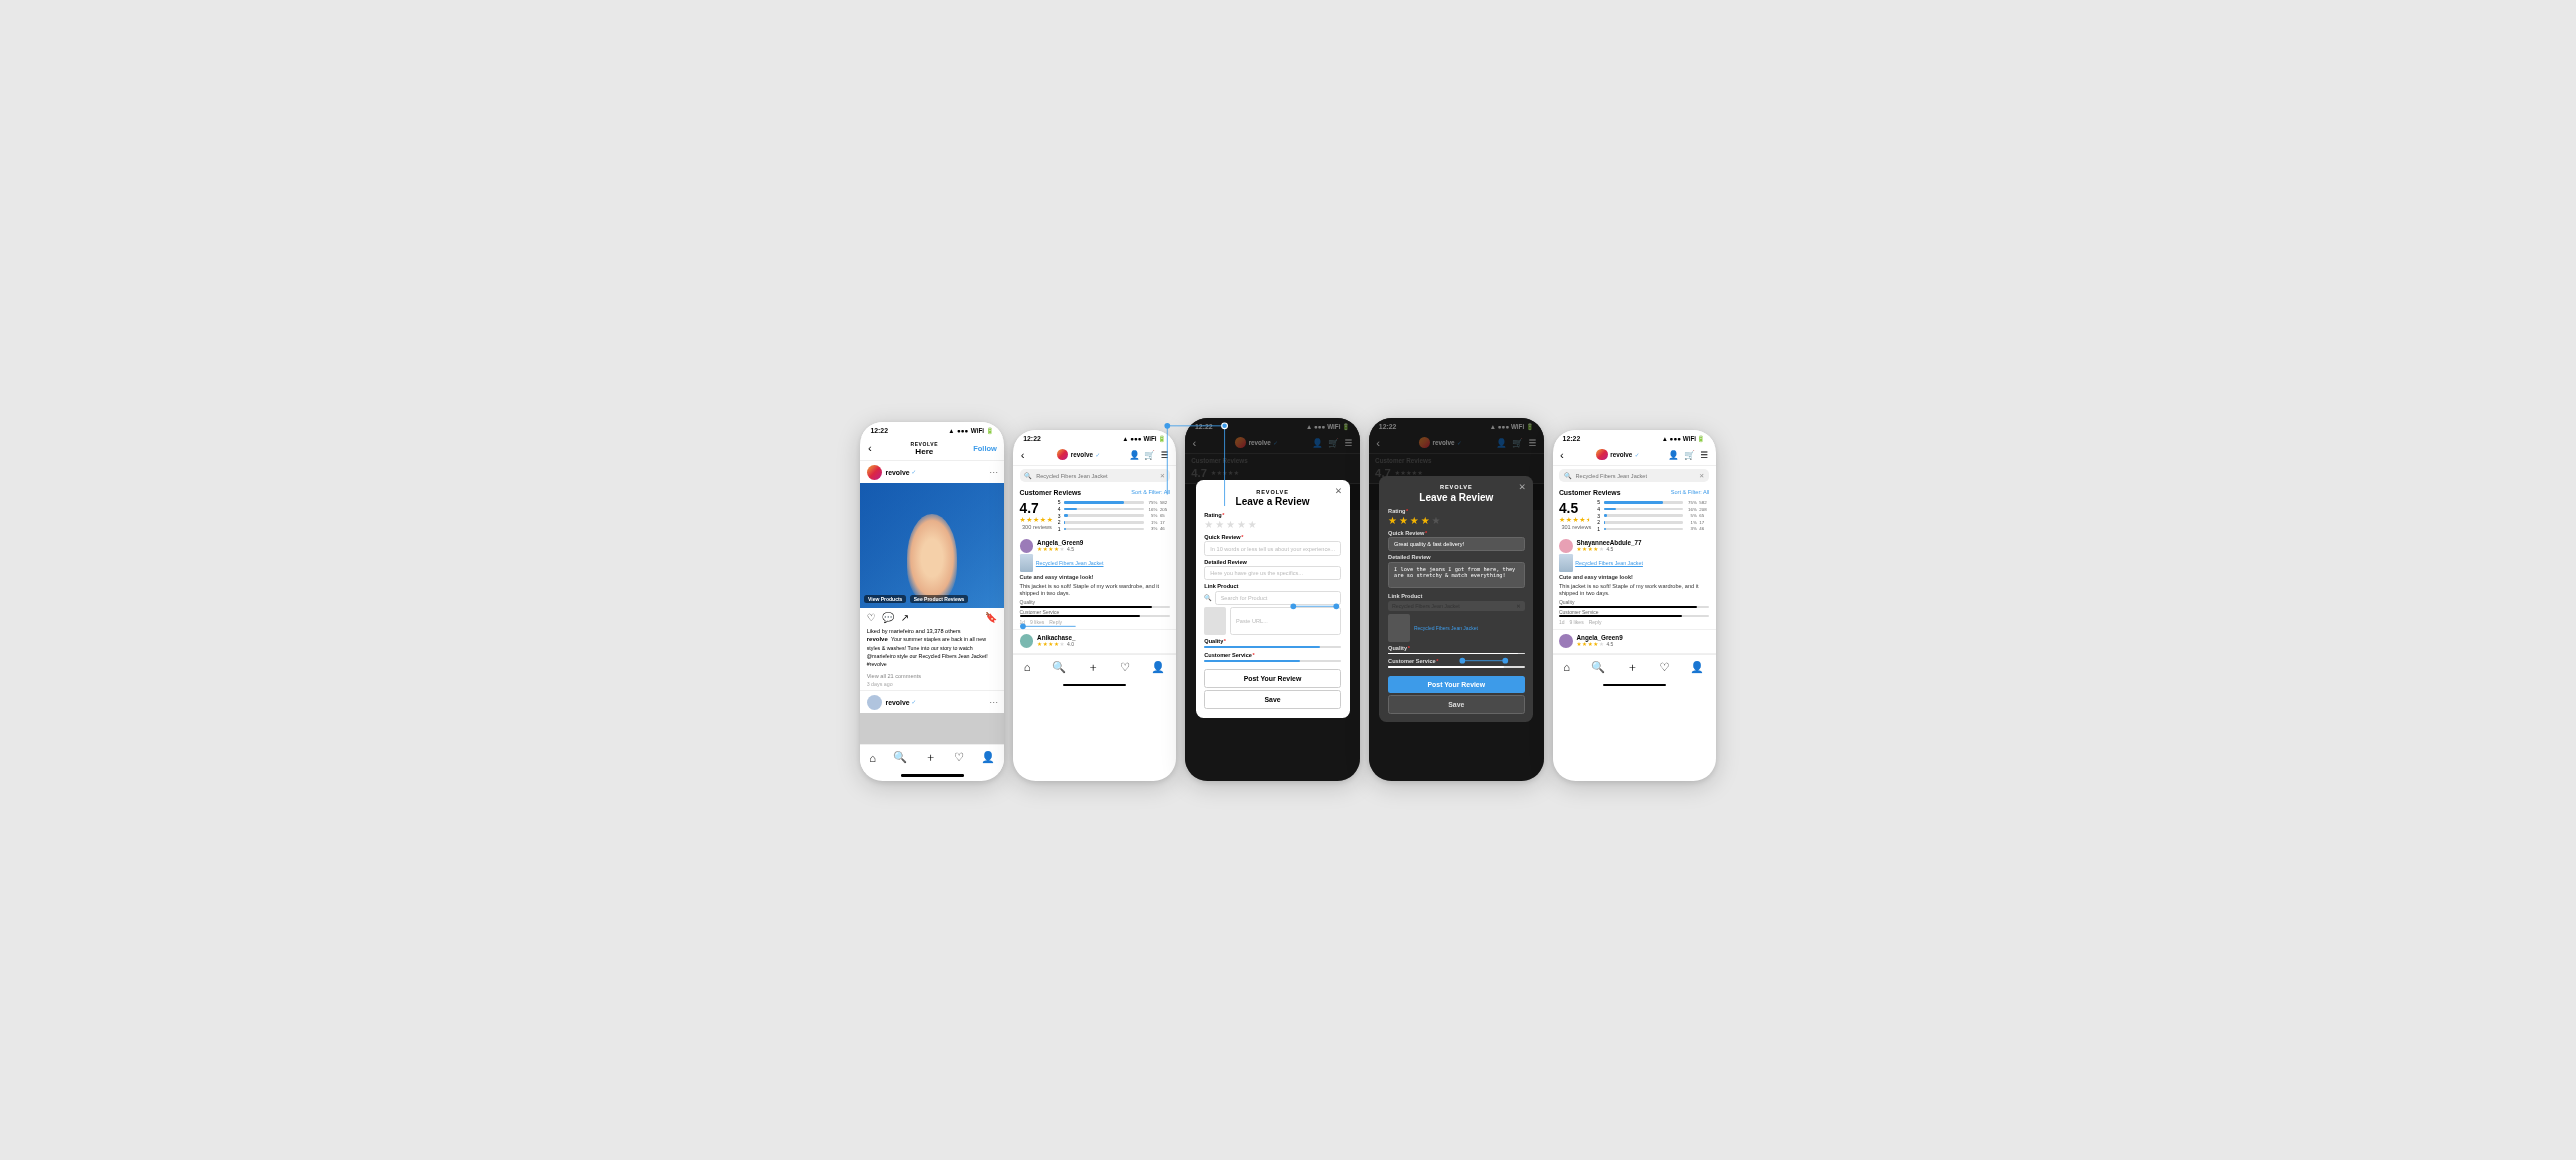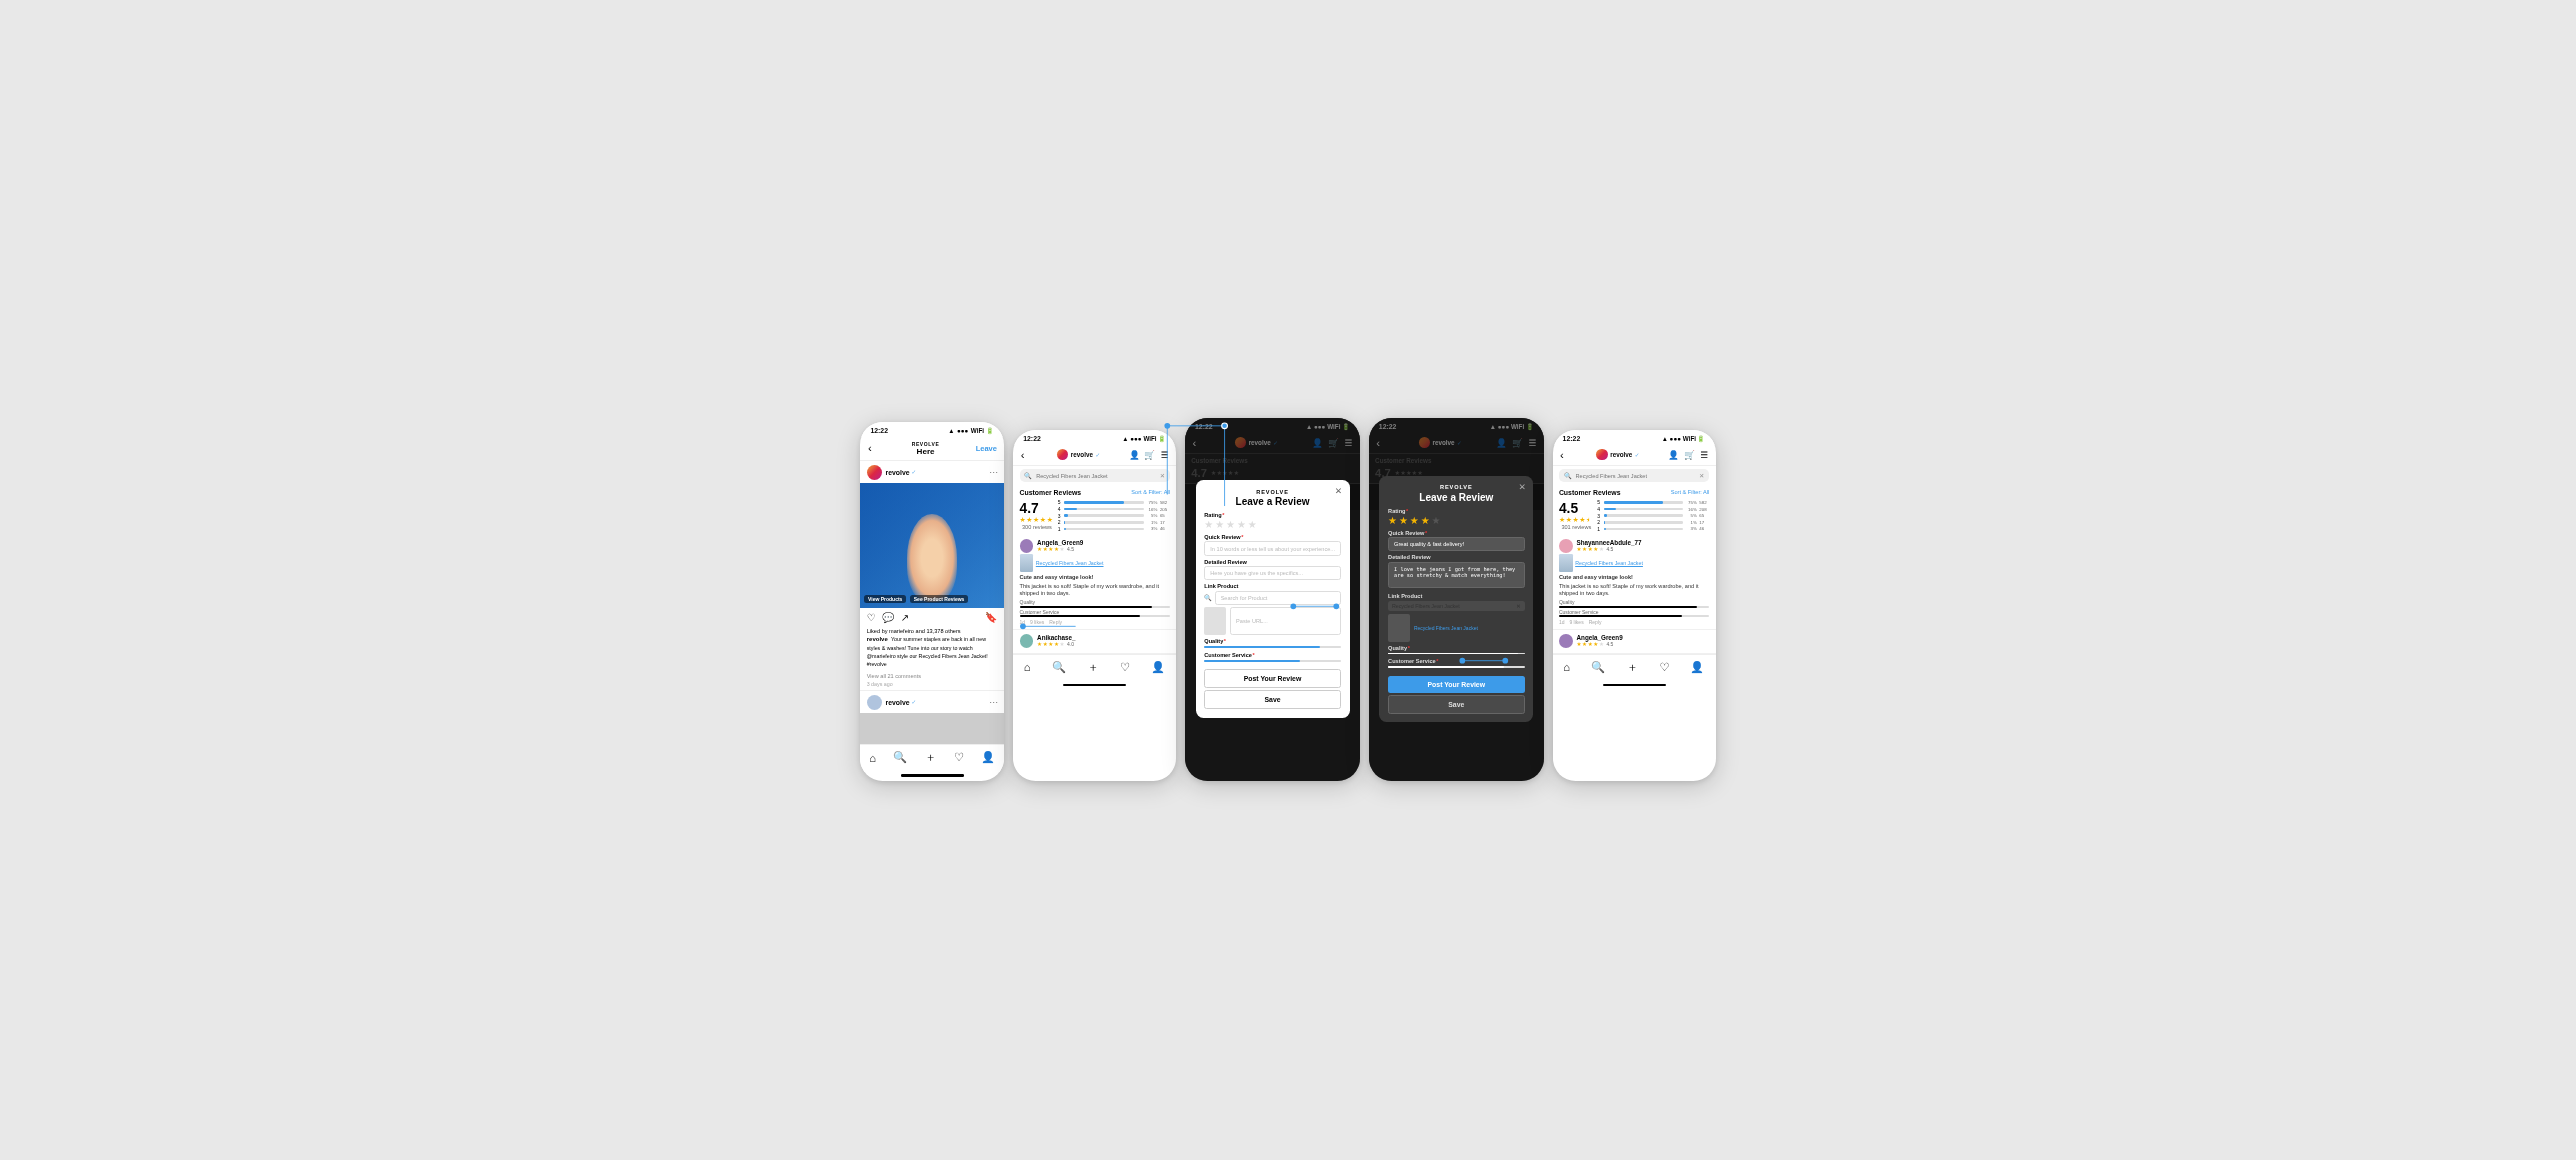--- a/index.html
+++ b/index.html
@@ -296,21 +296,21 @@
           <span>WiFi</span>
           <span>🔋</span>
         </div>
       </div>
       <div class="nav-bar">
         <span class="back-btn light-btn">‹</span>
         <span class="title light-title">
           <span style="font-size:5px;letter-spacing:0.6px;display:block;text-align:center">REVOLVE</span>
           <span>Here</span>
         </span>
-        <span class="follow-btn">Leave</span>
+        <span class="follow-btn">Follow</span>
       </div>
       <div class="screen-content">
 
         <div class="insta-header">
           <div class="insta-avatar"></div>
           <span style="display:flex;flex-direction:column">
             <span style="display:flex;gap:1.9px;align-items:center">
               <span class="insta-username">revolve</span>
               <span class="insta-verified">✓</span>
             </span>

